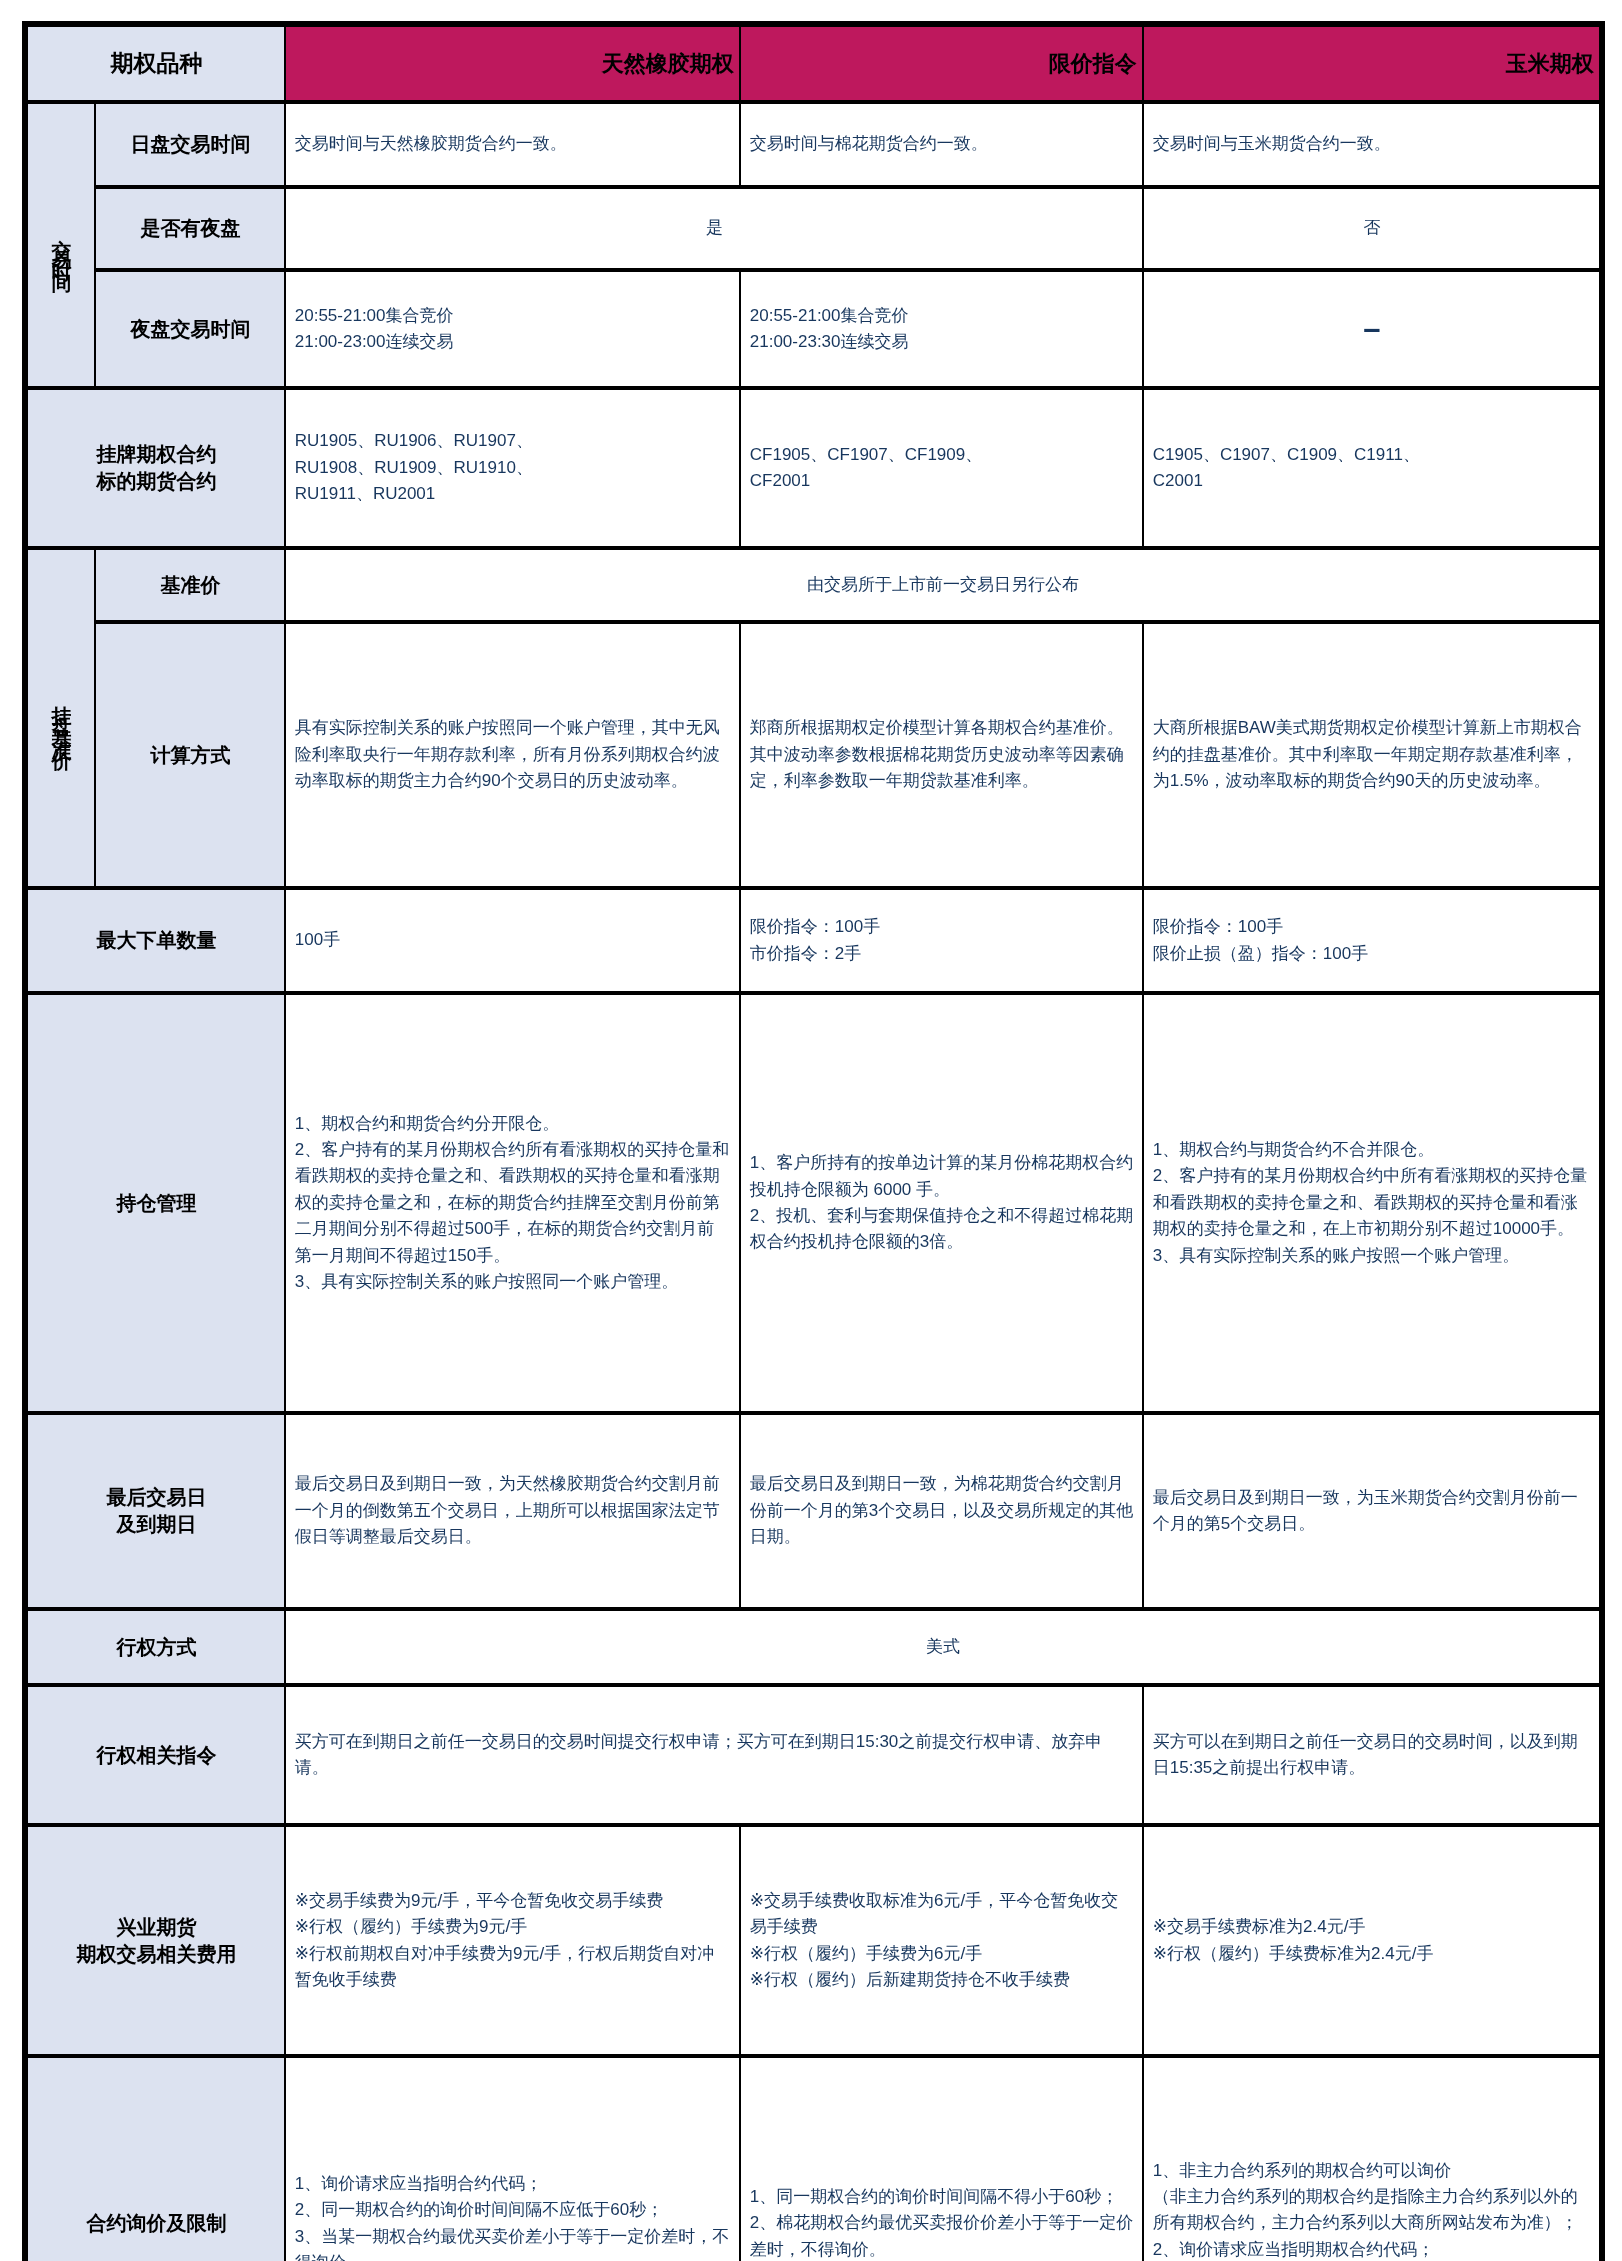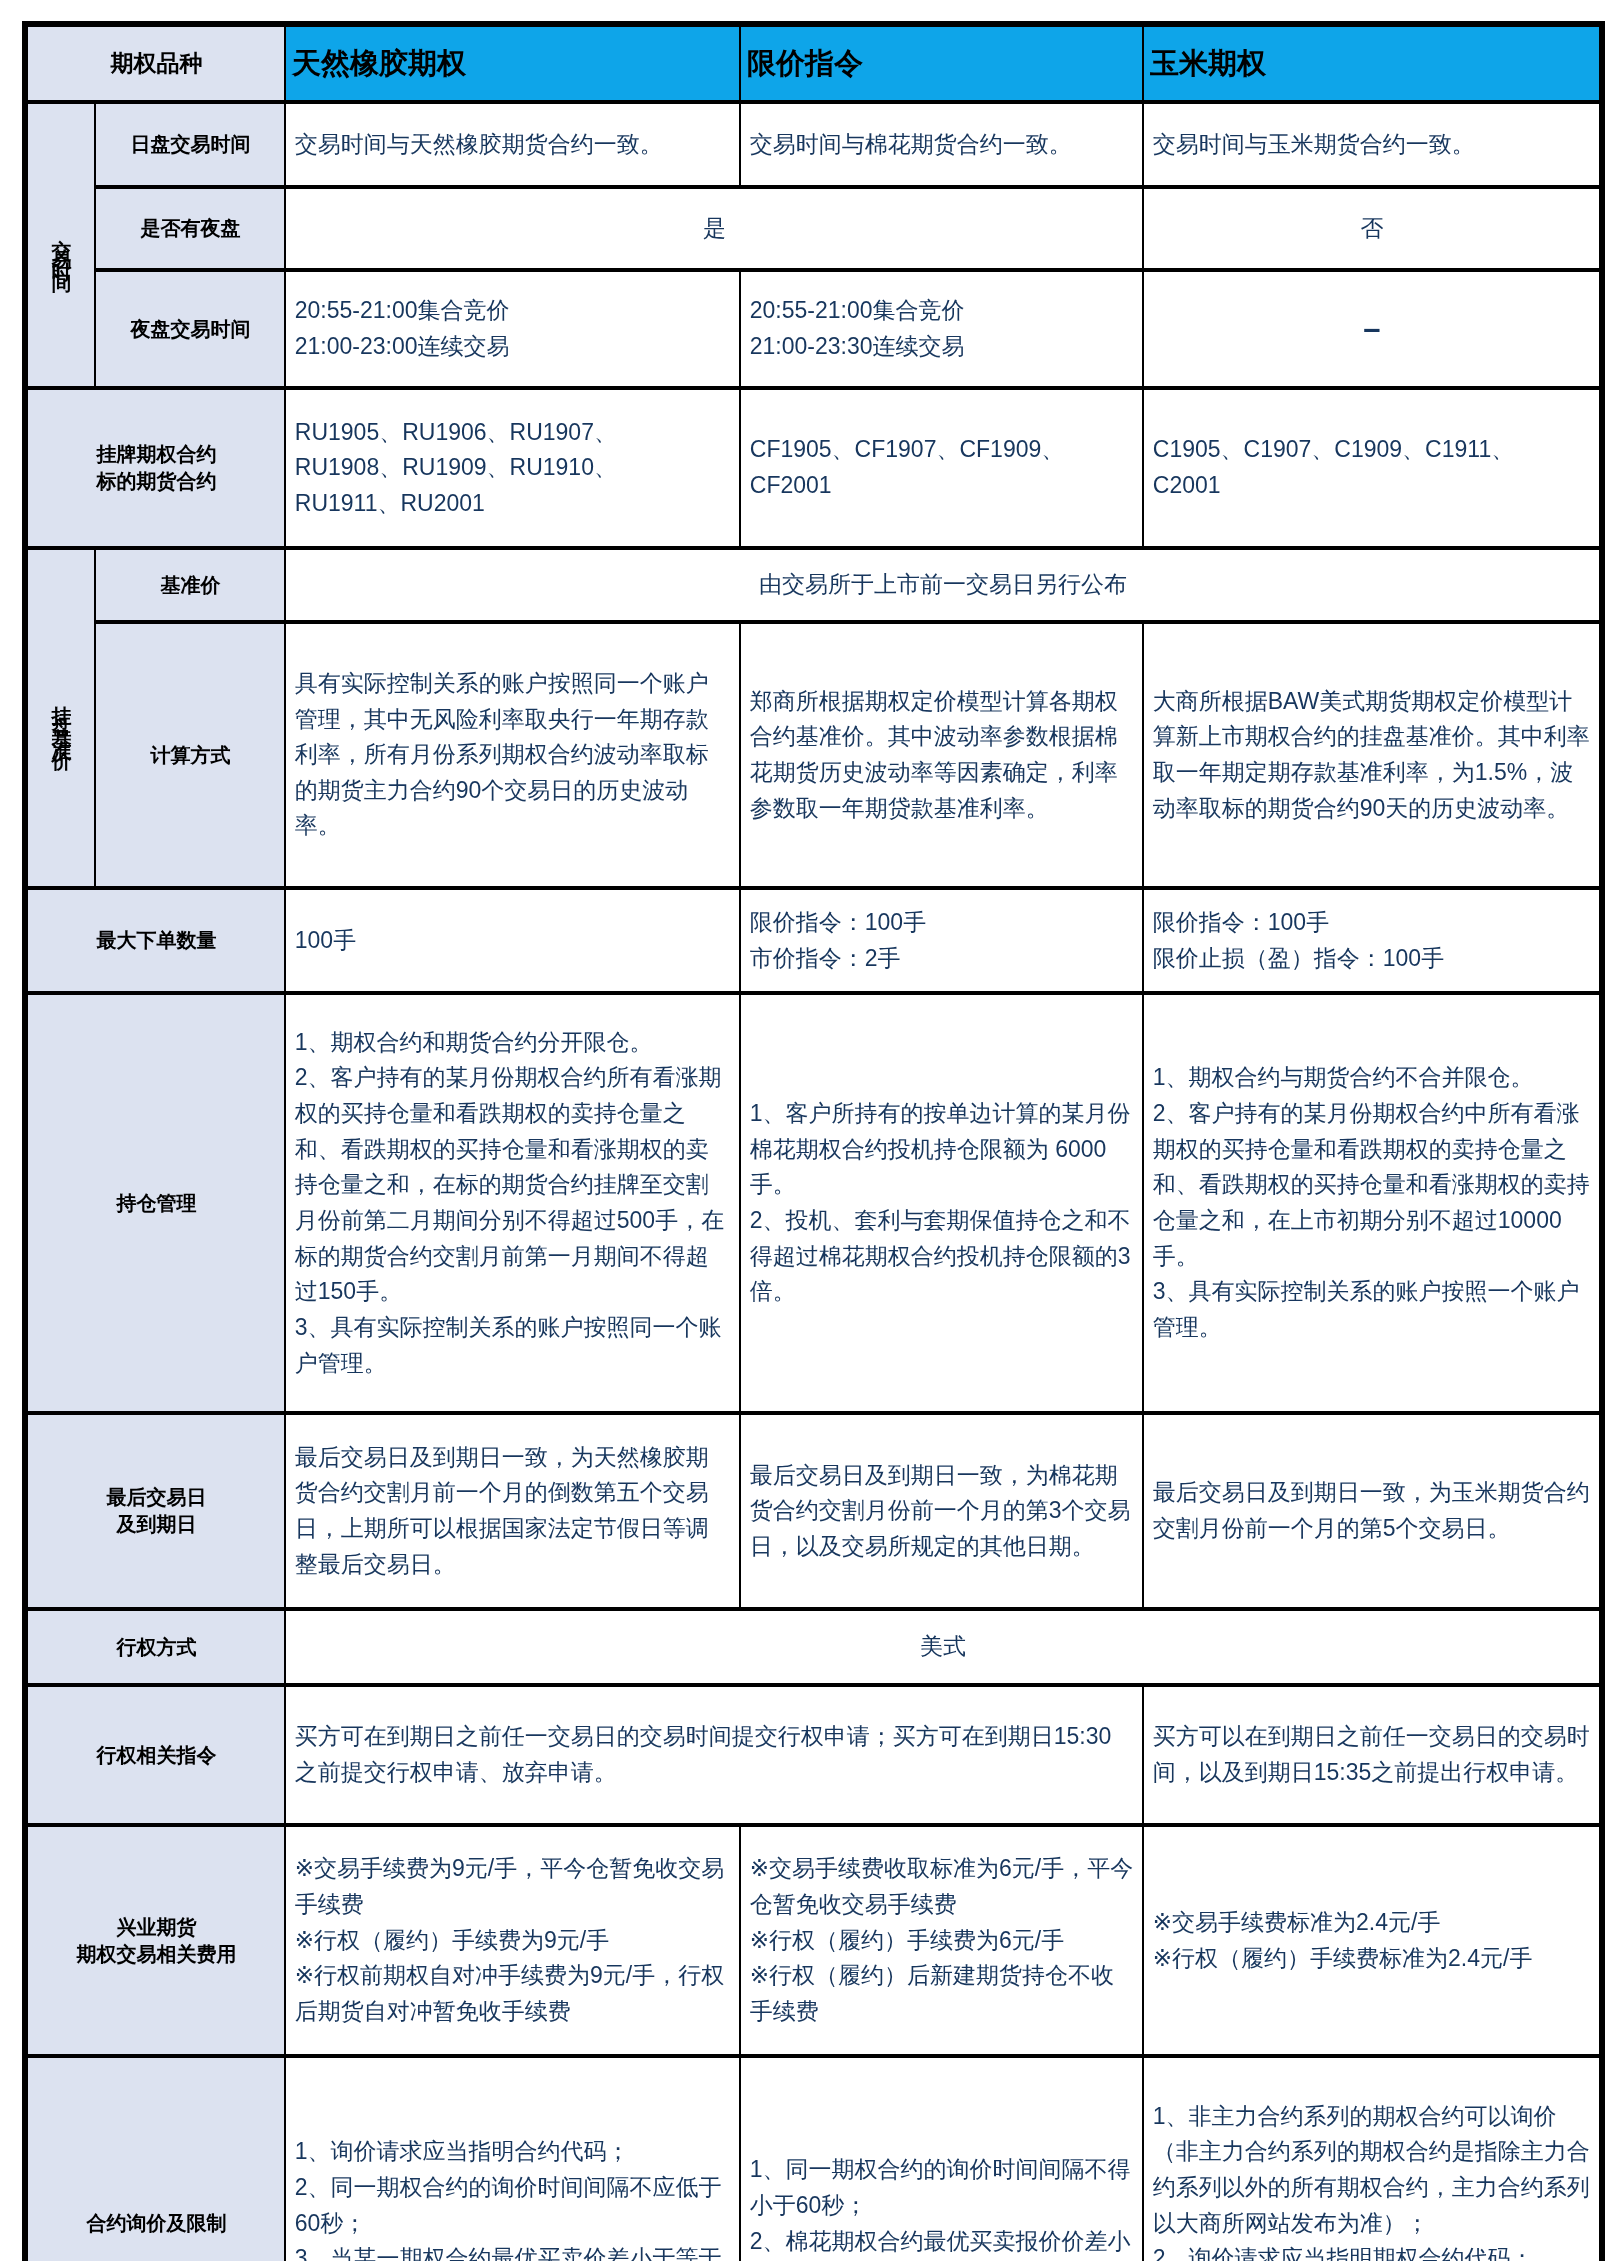--- a/index.html
+++ b/index.html
@@ -30,33 +30,33 @@
     background:#dce2f0;
     color:#000;
     font-weight:bold;
     font-size:20px;
     text-align:center;
     line-height:1.35;
     padding:4.2px 5.6px;
   }
   
   .hdr{
-    background:#0ea5e9;
+    background:#be185d;
     color:#000;
     font-weight:bold;
-    font-size:29px;
-    text-align:left;
+    font-size:22px;
+    text-align:right;
     padding:7px 5.6px;
   }
   .top-left{background:#dce2f0;font-size:23px;}
   
   .val{
     background:#fff;
     color:#17365d;
-    font-size:23px;
+    font-size:17px;
     line-height:1.55;
     text-align:left;
     padding:5.6px 8.4px;
     font-weight:500;
   }
   .ctr{text-align:center;}
   .dash{font-weight:bold;font-size:31px;}
   
   .vtext{
     writing-mode:vertical-rl;

